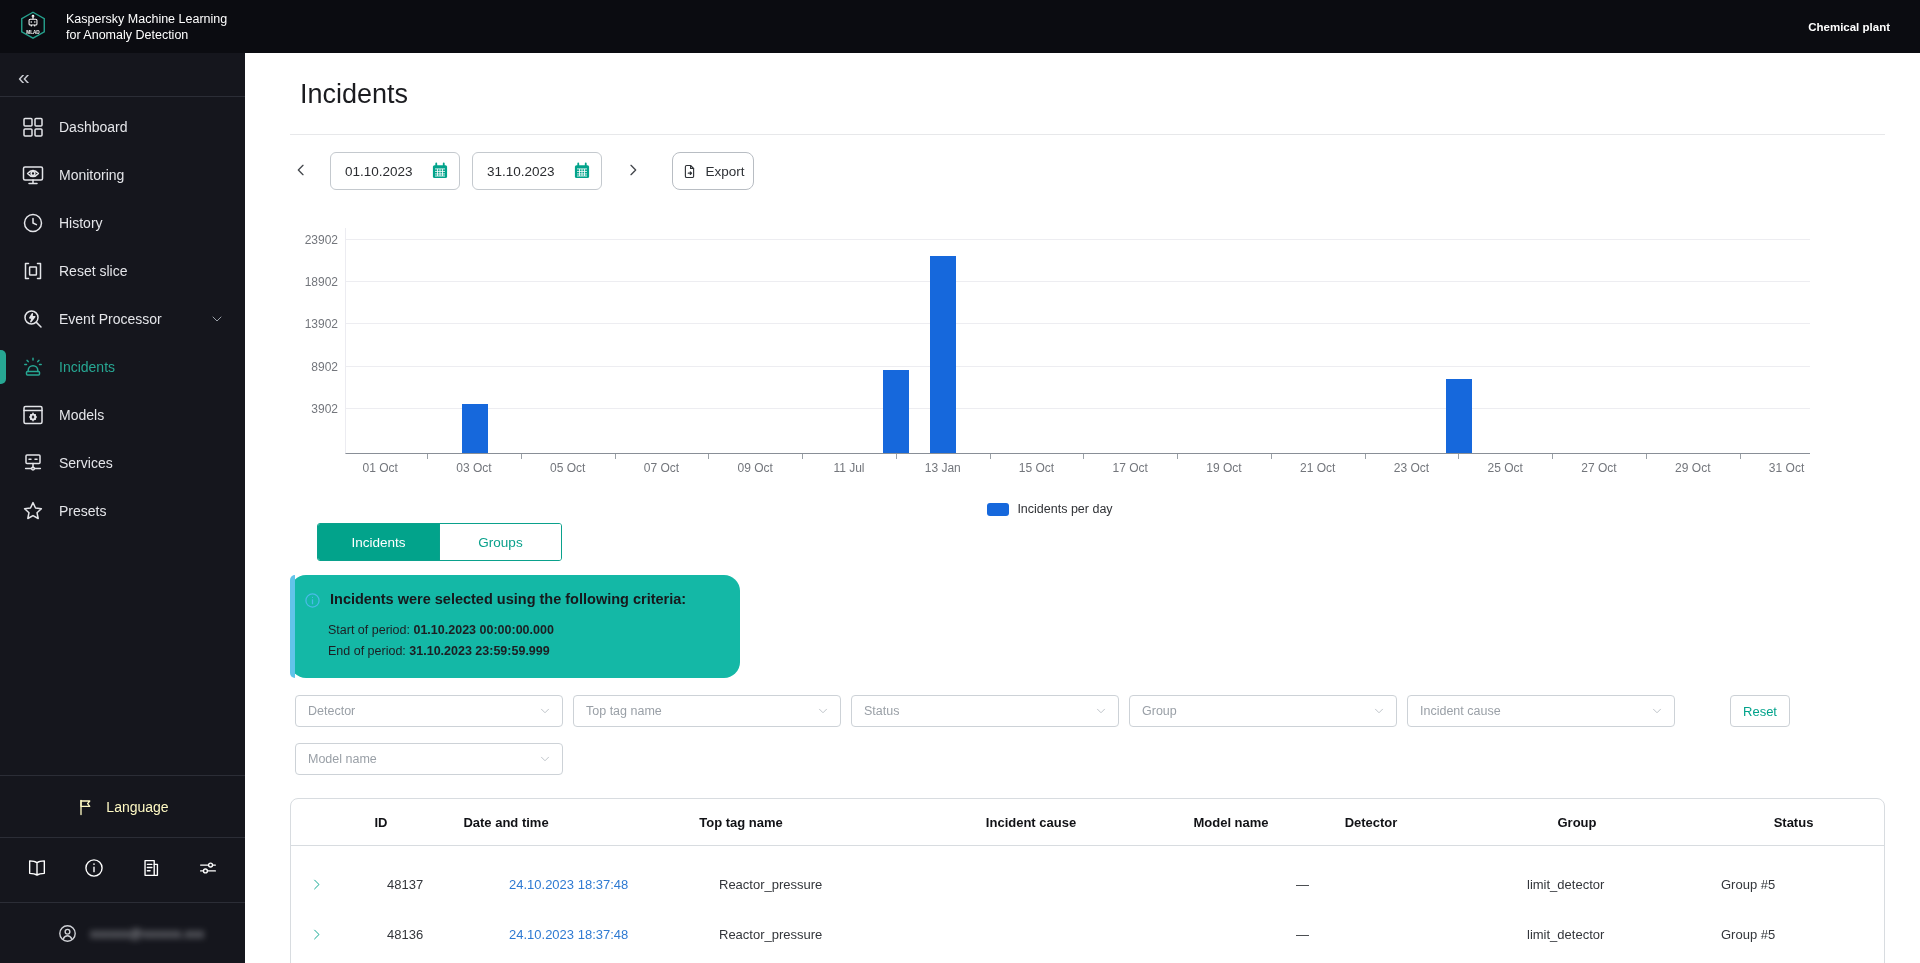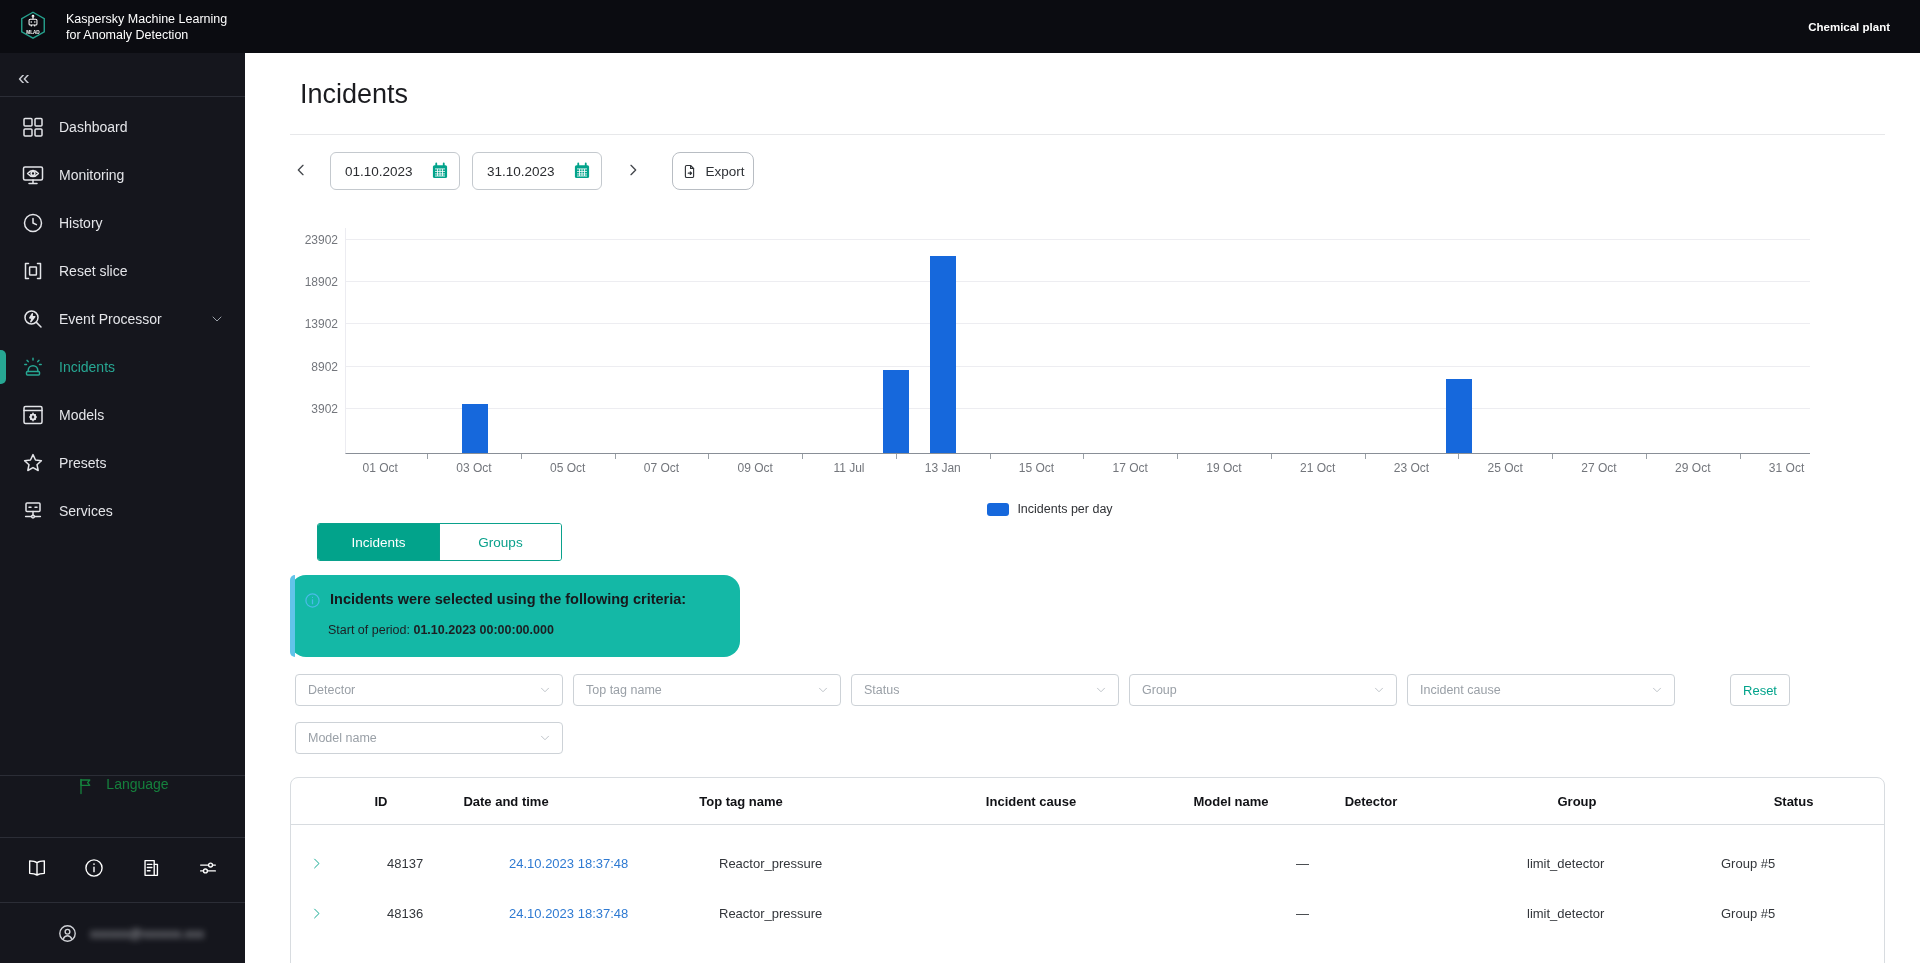--- a/index.html
+++ b/index.html
@@ -15,22 +15,22 @@
   .sb-divider{height:1px;background:#2b2d36;margin:0;}
   .nav{margin-top:6px;}
   .nav-item{height:48px;display:flex;align-items:center;gap:14px;padding-left:21px;
     font-size:14px;color:#e4e5e9;position:relative;cursor:pointer;}
   .nav-item svg{width:24px;height:24px;flex-shrink:0;}
   .nav-item.active{color:#27a793;}
   .nav-item.active::before{content:"";position:absolute;left:0;top:7px;bottom:7px;width:6px;
     background:#27a793;border-radius:0 5px 5px 0;}
   .nav-chev{width:16px !important;height:16px !important;margin-left:auto;margin-right:20px;color:#9aa0a8;}
   .sidebar-bottom{margin-top:auto;}
-  .lang-row{height:61px;display:flex;justify-content:center;gap:10px;
-    font-size:14px;color:#15803d;cursor:pointer;}
+  .lang-row{height:61px;display:flex;align-items:center;justify-content:center;gap:10px;
+    font-size:14px;color:#fef9c3;cursor:pointer;}
   .lang-row svg{width:20px;height:20px;}
   .footer-icons{height:64px;display:flex;align-items:center;justify-content:space-between;padding:0 26px;}
   .footer-icons svg{width:22px;height:22px;color:#fff;cursor:pointer;}
   .user-row{height:60px;display:flex;align-items:center;gap:12px;padding-left:57px;font-size:13px;color:#cfd1d6;}
   .user-row svg{width:21px;height:21px;}
   .user-email{filter:blur(3px);opacity:.85;}
 
   
   .right{flex:1;display:flex;flex-direction:column;min-width:0;}
   .topbar{height:53px;background:#0b0c11;display:flex;align-items:center;justify-content:flex-end;
@@ -199,32 +199,32 @@
           <svg class="" viewBox="0 0 24 24" fill="none" stroke="currentColor" stroke-width="1.5" stroke-linecap="round" stroke-linejoin="round">
             <rect x="3" y="3.5" width="18" height="17" rx="1.5"></rect>
             <path d="M3 7.5h18"></path>
             <circle cx="12" cy="14" r="2.6"></circle>
             <path d="M12 10.2v1.2M12 16.6v1.2M8.8 14H10M14 14h1.2M9.8 11.8l.9.9M13.3 15.3l.9.9M14.2 11.8l-.9.9M10.7 15.3l-.9.9"></path>
           </svg>
           <span>Models</span>
         </div>
         <div class="nav-item">
           <svg class="" viewBox="0 0 24 24" fill="none" stroke="currentColor" stroke-width="1.5" stroke-linecap="round" stroke-linejoin="round">
-            <path d="M12 3.6l2.5 5.4 5.9.7-4.4 4 1.2 5.8-5.2-2.9-5.2 2.9 1.2-5.8-4.4-4 5.9-.7z"></path>
-          </svg>
-          <span>Presets</span>
-        </div>
-        <div class="nav-item">
-          <svg class="" viewBox="0 0 24 24" fill="none" stroke="currentColor" stroke-width="1.5" stroke-linecap="round" stroke-linejoin="round">
             <rect x="5" y="4" width="14" height="8.5" rx="1"></rect>
             <path d="M8 8.2h2M14 8.2h2M12 12.5V16"></path>
             <circle cx="12" cy="17.6" r="1.4"></circle>
             <path d="M4.6 17.6h5.9M13.5 17.6h5.9"></path>
           </svg>
           <span>Services</span>
+        </div>
+        <div class="nav-item">
+          <svg class="" viewBox="0 0 24 24" fill="none" stroke="currentColor" stroke-width="1.5" stroke-linecap="round" stroke-linejoin="round">
+            <path d="M12 3.6l2.5 5.4 5.9.7-4.4 4 1.2 5.8-5.2-2.9-5.2 2.9 1.2-5.8-4.4-4 5.9-.7z"></path>
+          </svg>
+          <span>Presets</span>
         </div>
       </nav>
     <div class="sidebar-bottom">
       <div class="sb-divider"></div>
       <div class="lang-row">
         <svg viewBox="0 0 24 24" fill="none" stroke="currentColor" stroke-width="1.6" stroke-linecap="round" stroke-linejoin="round">
           <path d="M6 21V4"></path>
             <path d="M6 4.8h10.5l-2.6 3.2 2.6 3.2H6z"></path>
         </svg>
         <span>Language</span>
@@ -371,20 +371,21 @@
         <div class="info-title">
           <svg viewBox="0 0 24 24" fill="none" stroke="currentColor" stroke-width="1.8" stroke-linecap="round">
             <circle cx="12" cy="12" r="9.3"></circle>
               <path d="M12 11v5.5"></path>
               <circle cx="12" cy="7.6" r="0.8" fill="currentColor" stroke="none"></circle>
           </svg>
           <span>Incidents were selected using the following criteria:</span>
         </div>
         <div class="info-lines">
             <div><span>Start of period: </span><b>01.10.2023 00:00:00.000</b></div>
+            <div><span>End of period: </span><b>31.10.2023 23:59:59.999</b></div>
           </div>
       </div>
 
       <div class="filters-row">
           <div class="select">
             <span>Detector</span>
             <svg class="sel-chev" viewBox="0 0 24 24" fill="none" stroke="currentColor" stroke-width="1.5" stroke-linecap="round" stroke-linejoin="round">
               <path d="M6 9l6 6 6-6"></path>
             </svg>
           </div>

